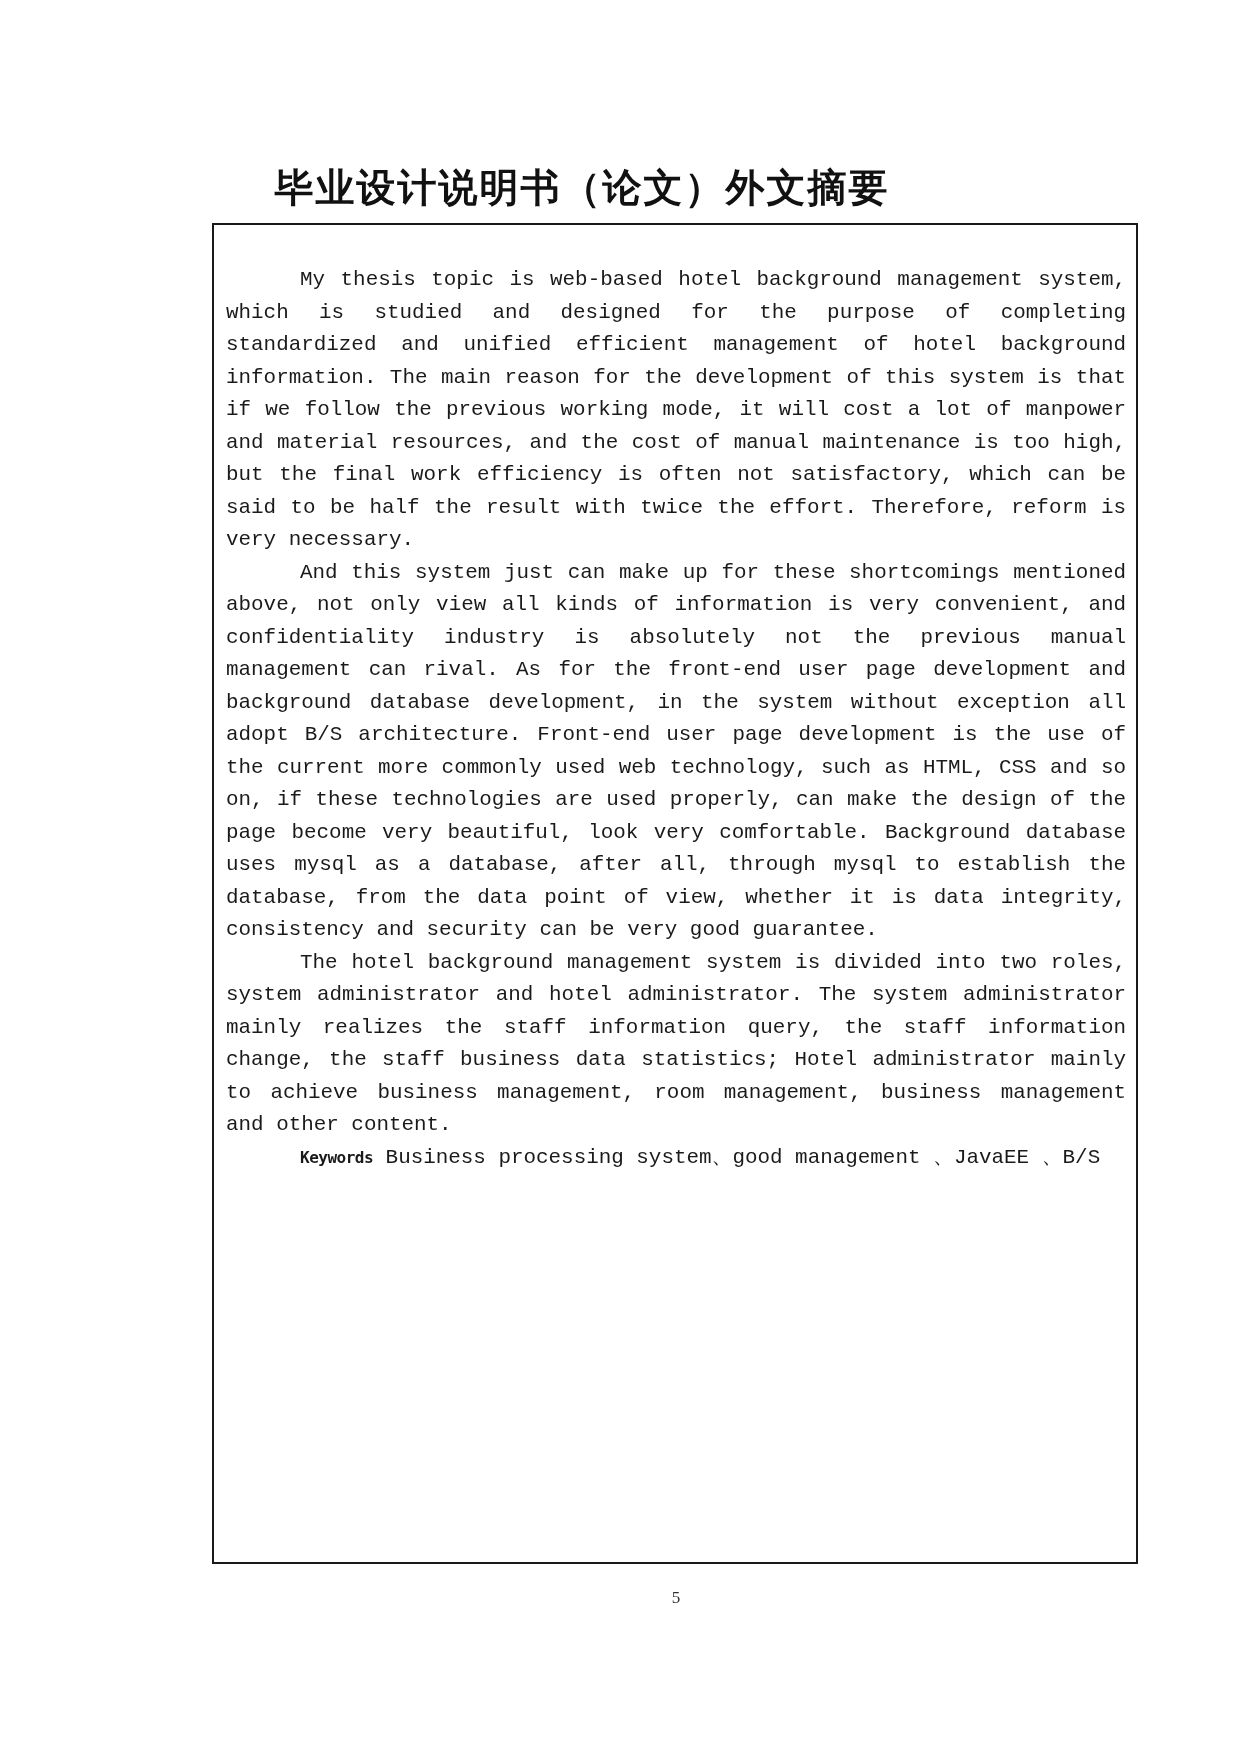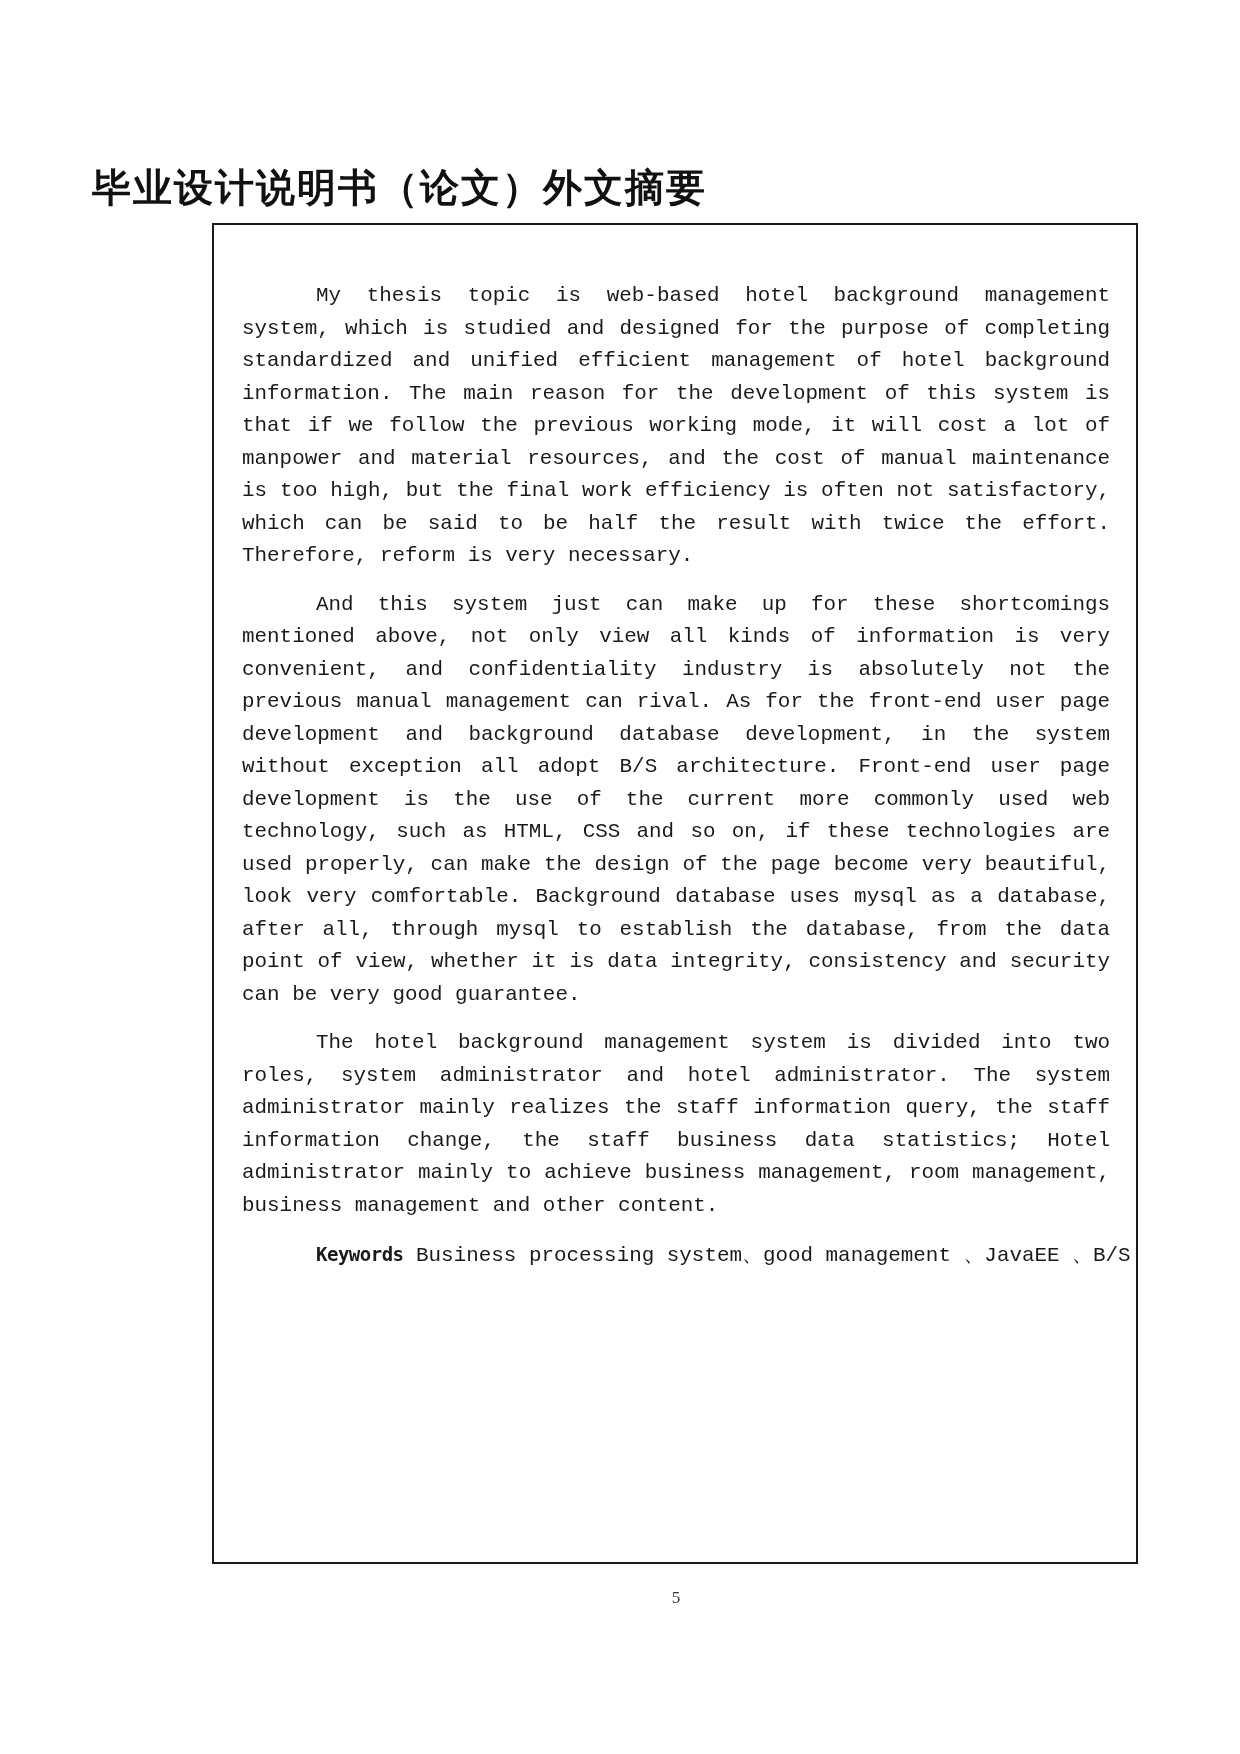--- a/index.html
+++ b/index.html
@@ -13,27 +13,28 @@
       position: relative;
       overflow: hidden;
       font-family: "Liberation Mono", "DejaVu Sans Mono", monospace;
       color: #111111;
     }
     .title {
       position: absolute;
       left: 0;
       top: 162px;
       width: 1124px;
+      text-align: center;
       font-family: "DejaVu Sans", "Liberation Sans", sans-serif;
       font-size: 39px;
       line-height: 52px;
       letter-spacing: 2px;
       font-weight: bold;
       color: #111;
-      padding-left: 92px;
+      padding-left: 40px;
       box-sizing: border-box;
     }
     .abstract-box {
       position: absolute;
       left: 212px;
       top: 223px;
       width: 926px;
       height: 1341px;
       border: 2.5px solid #1a1a1a;
       box-sizing: border-box;
@@ -41,35 +42,35 @@
     .abstract-body {
       position: absolute;
       left: 226px;
       top: 264px;
       width: 900px;
       font-size: 20.9px;
       line-height: 32.5px;
       color: #1a1a1a;
     }
     .abstract-body p {
-      margin: 16px;
+      margin: 0;
       text-indent: 74px;
       text-align: justify;
       text-align-last: left;
     }
     .keywords {
       margin-top: 32.5px;
       text-indent: 0;
       text-align: left;
       white-space: nowrap;
     }
     .keywords-label {
       font-weight: bold;
       font-family: "DejaVu Sans Mono", "Liberation Mono", monospace;
-      font-size: 19px;
+      font-size: 16px;
       letter-spacing: -0.5px;
     }
     .page-number {
       position: absolute;
       left: 0;
       width: 1240px;
       top: 1588px;
       text-align: center;
       font-family: "Liberation Serif", "DejaVu Serif", serif;
       font-size: 17px;

